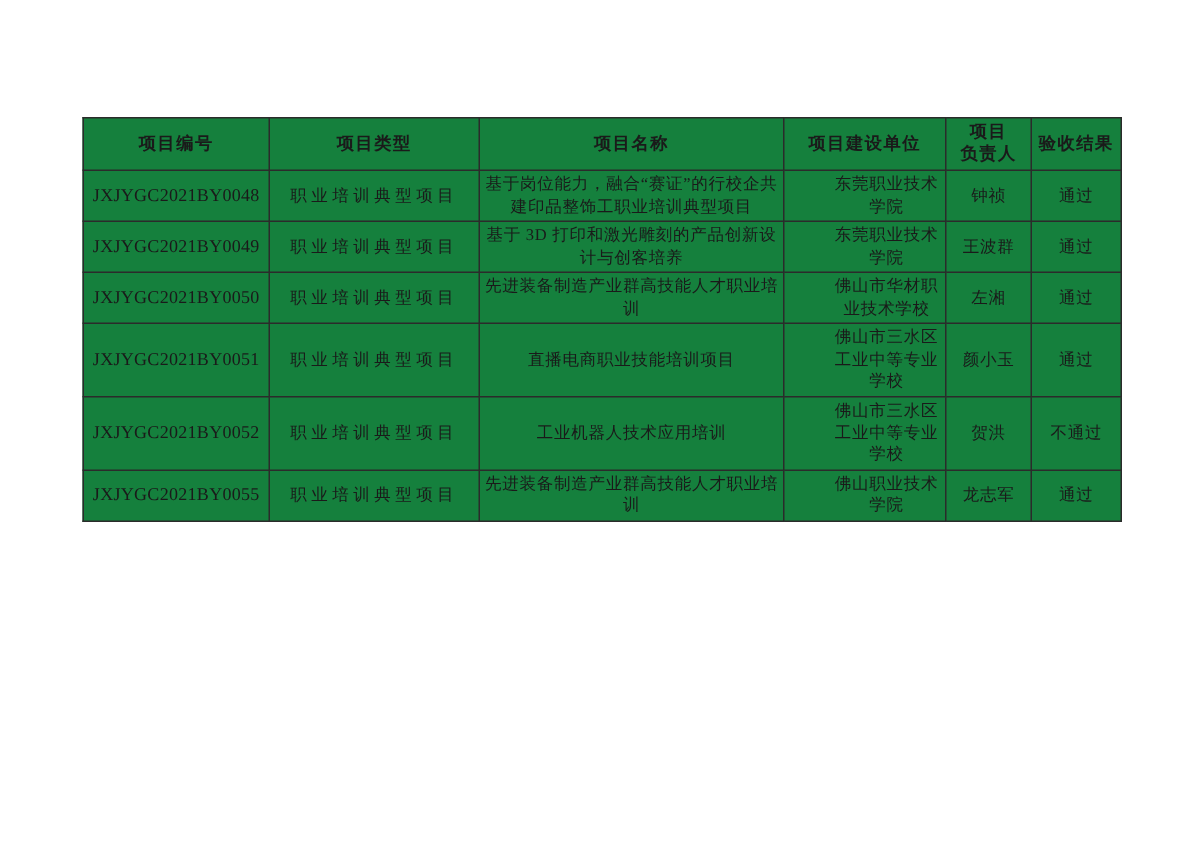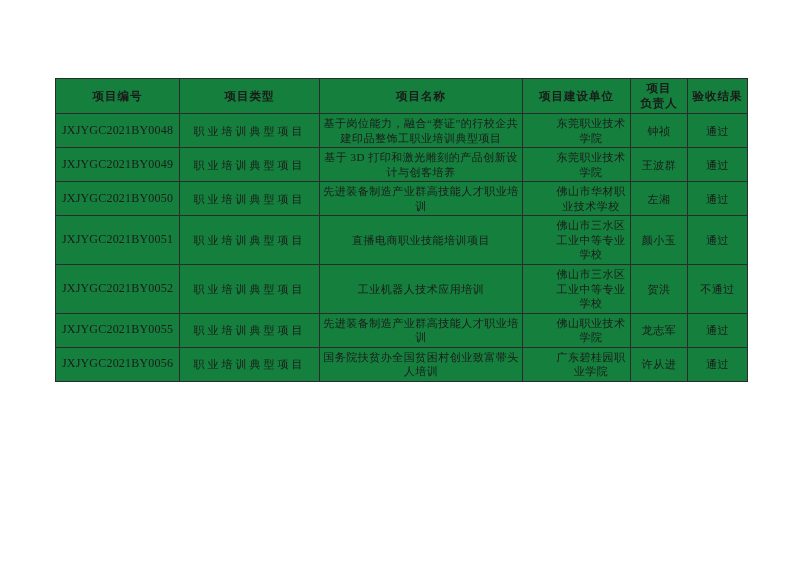--- a/index.html
+++ b/index.html
@@ -154,26 +154,18 @@
 
   <tr>
     <td class="cell-id">JXJYGC2021BY0055</td>
     <td class="cell-type">职业培训典型项目</td>
     <td class="cell-name">先进装备制造产业群高技能人才职业培训</td>
     <td class="cell-unit">佛山职业技术学院</td>
     <td class="cell-leader">龙志军</td>
     <td class="cell-result">通过</td>
   </tr>
 
-  <tr>
-    <td class="cell-id">JXJYGC2021BY0056</td>
-    <td class="cell-type">职业培训典型项目</td>
-    <td class="cell-name">国务院扶贫办全国贫困村创业致富带头人培训</td>
-    <td class="cell-unit">广东碧桂园职业学院</td>
-    <td class="cell-leader">许从进</td>
-    <td class="cell-result">通过</td>
-  </tr>
 
 
 </tbody>
     </table>
   </div>
 </div>
 
 </body></html>

